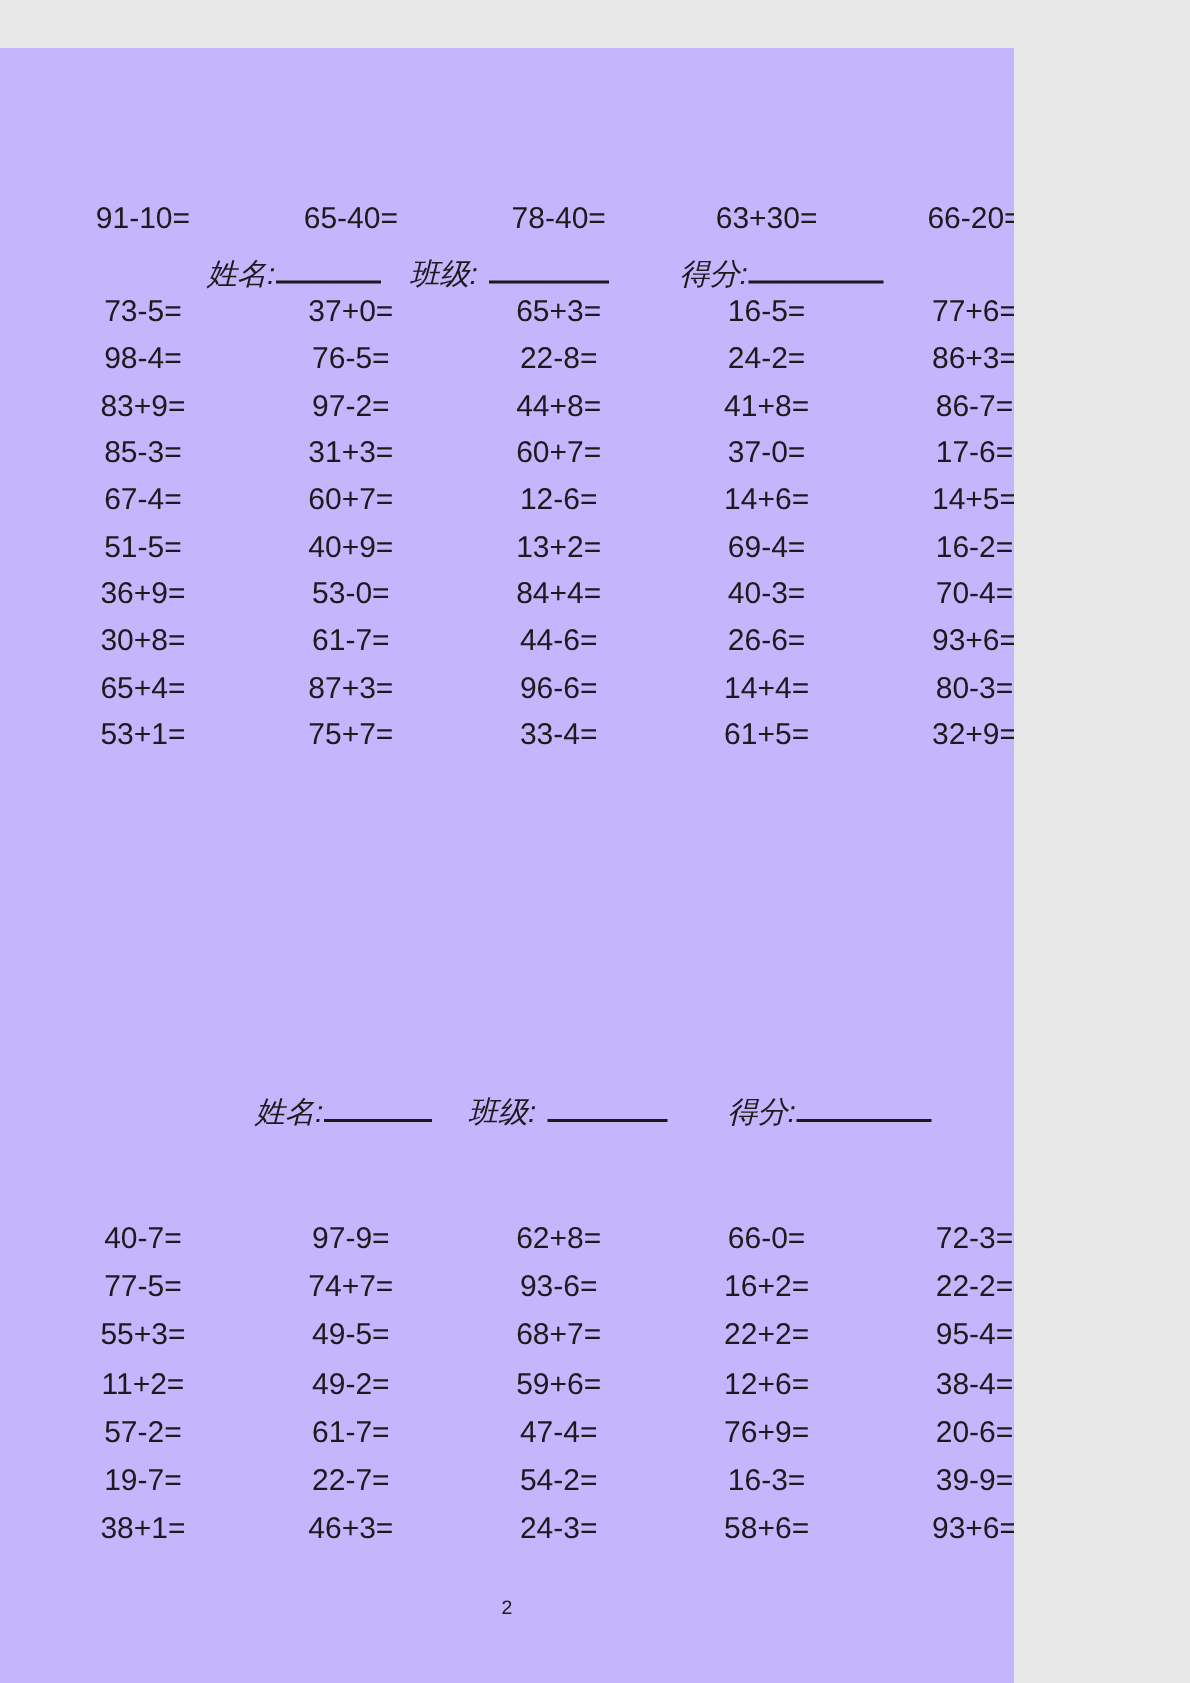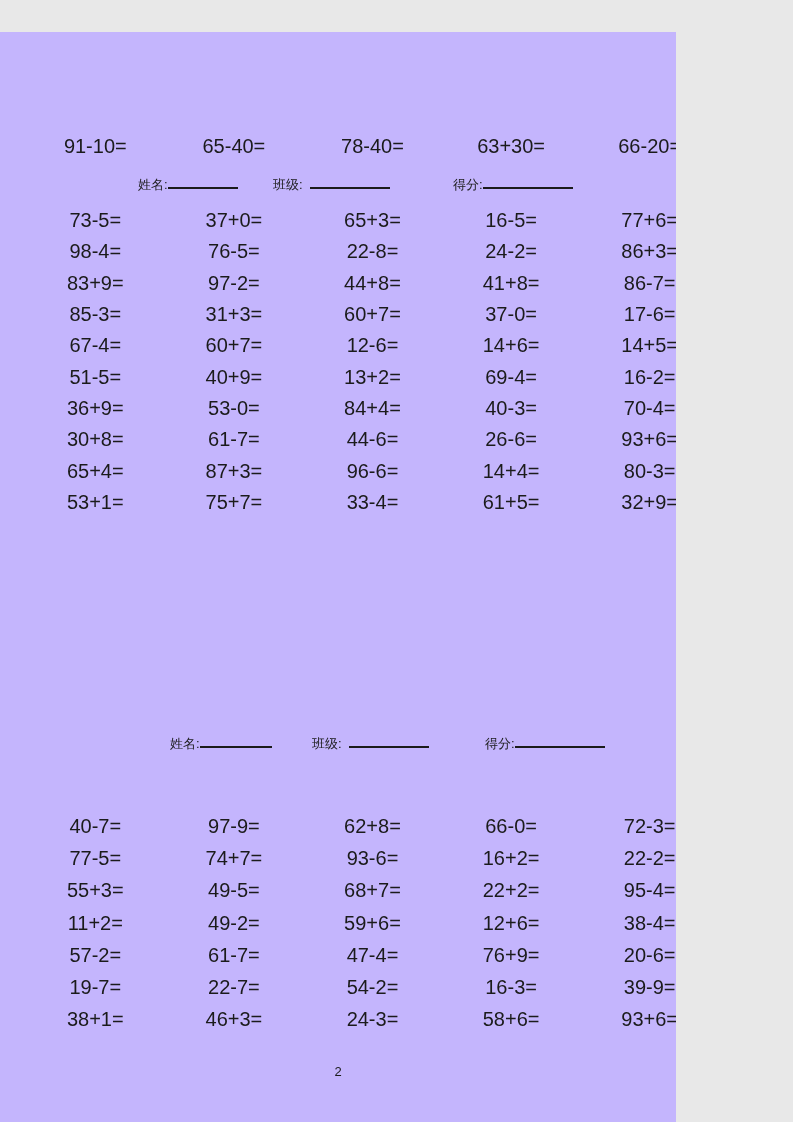--- a/index.html
+++ b/index.html
@@ -28,31 +28,32 @@
     align-items: flex-start;
   }
   .grid .cell {
     width: 138.6px;
     text-align: center;
     font-size: 20px;
     line-height: 21px;
     white-space: nowrap;
   }
   #cont-row    { top: 104px; --rh: 22px; }
-  #grid-1      { top: 178px; --rh: 31.35px; }
+  #grid-1      { top: 166px; --rh: 31.35px; }
   #grid-2      { top: 784px; --rh: 32.2px; }
   .grid .row   { height: var(--rh); }
   
   .hdr {
     position: absolute;
     left: 0;
     width: 100%;
     height: 26px;
-    font-size: 13px;
+    font-size: 20px;
     line-height: 22px;
+    font-style: italic;
   }
   #hdr-1 { top: 137px; }
   #hdr-2 { top: 696px; }
   .hl {
     position: absolute;
     white-space: nowrap;
   }
   .blank {
     display: inline-block;
     border-bottom: 2px solid #1b1b1b;

